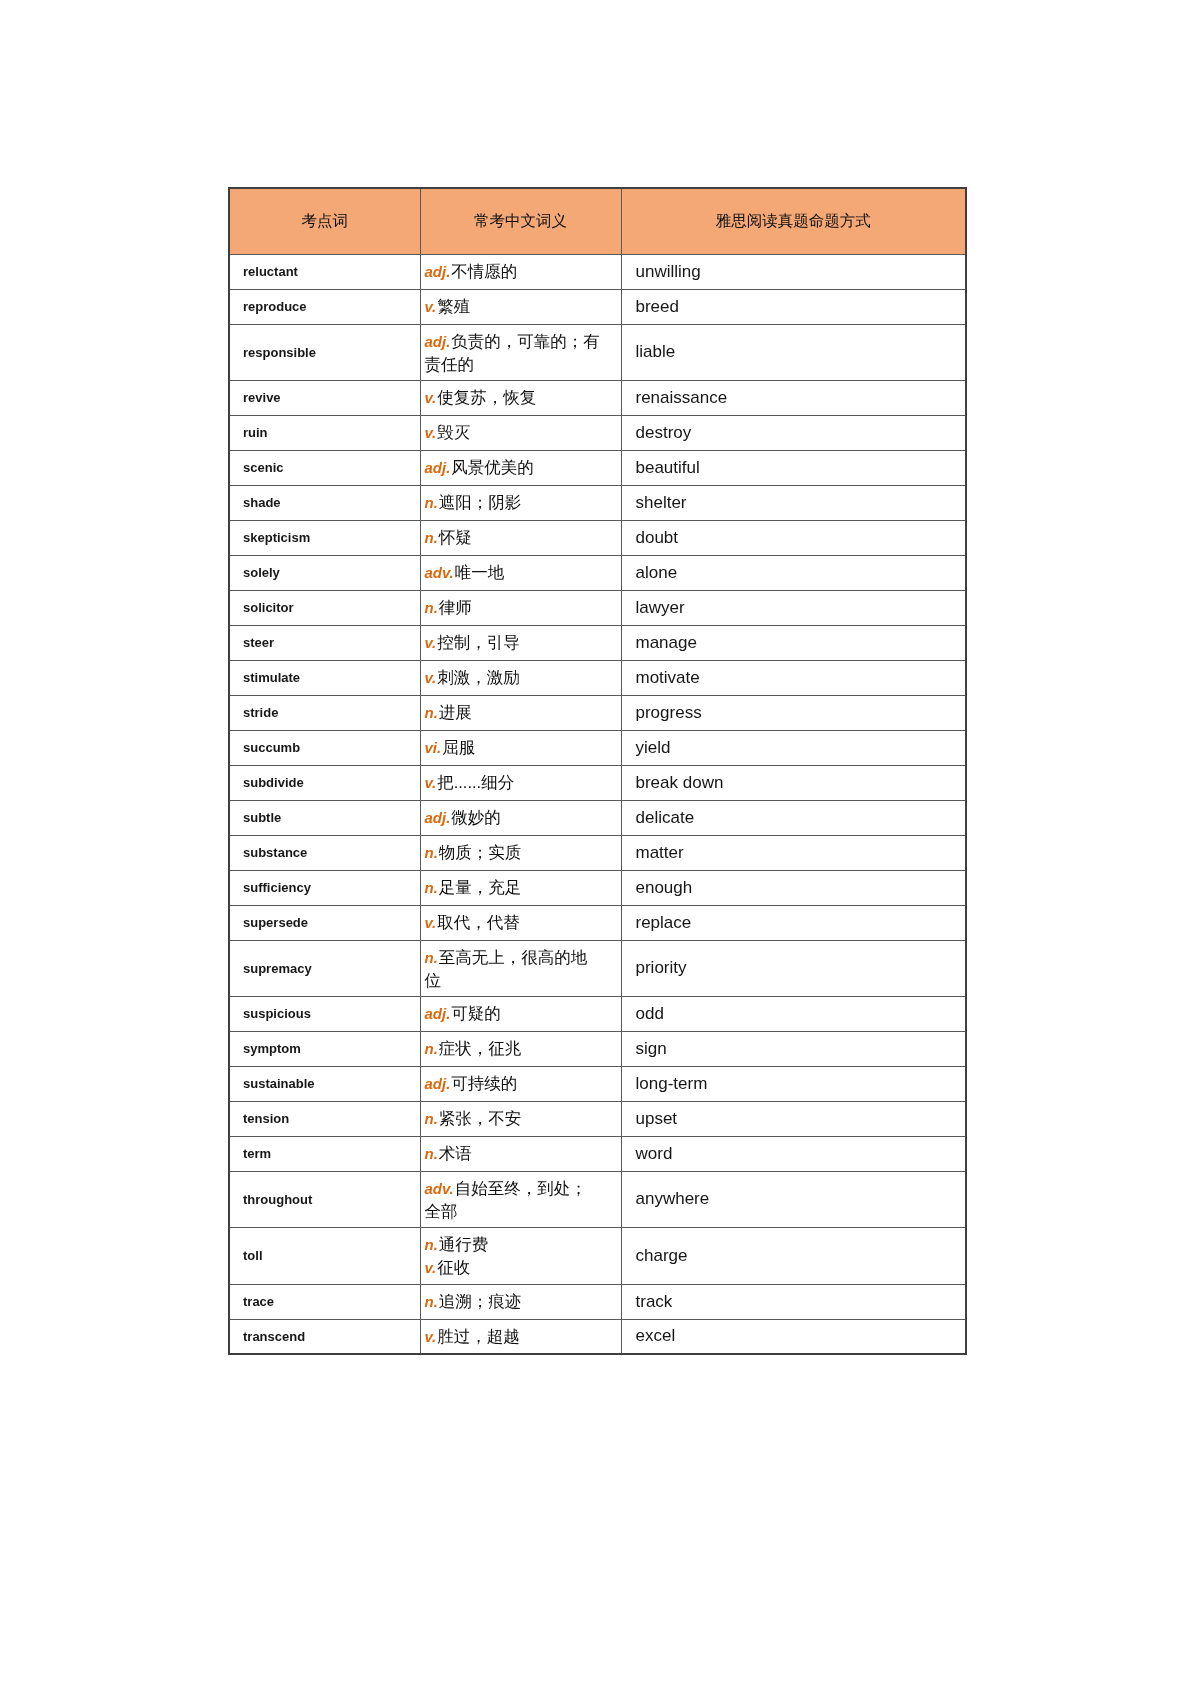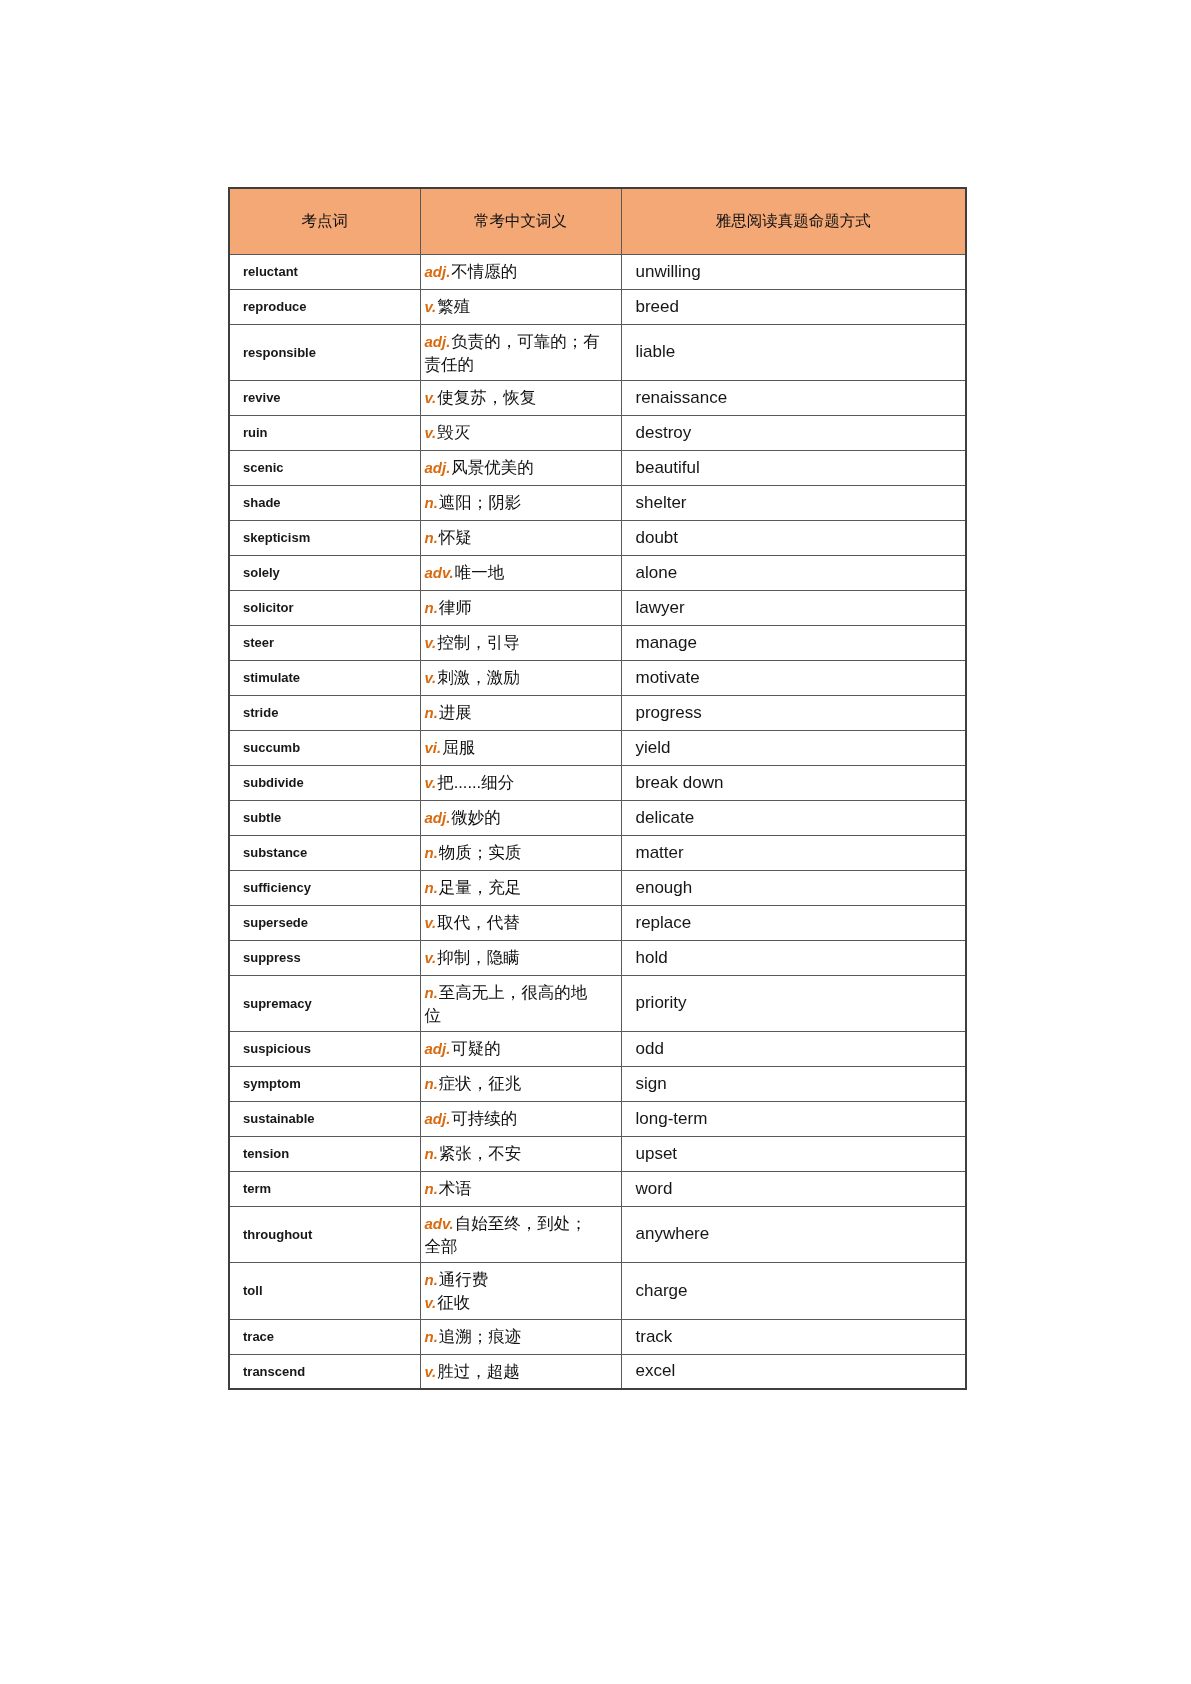--- a/index.html
+++ b/index.html
@@ -219,27 +219,20 @@
     <td class="c-syn">enough</td>
   </tr>
         <tr>
     <td class="c-word">supersede</td>
     <td class="c-def">
             <span class="def-line"><i class="pos">v.</i><span class="zh">取代，代替</span></span>
           </td>
     <td class="c-syn syn-red">replace</td>
   </tr>
         <tr>
-    <td class="c-word">suppress</td>
-    <td class="c-def">
-            <span class="def-line"><i class="pos">v.</i><span class="zh">抑制，隐瞒</span></span>
-          </td>
-    <td class="c-syn">hold</td>
-  </tr>
-        <tr>
     <td class="c-word">supremacy</td>
     <td class="c-def">
             <span class="def-line"><i class="pos">n.</i><span class="zh">至高无上，很高的地位</span></span>
           </td>
     <td class="c-syn">priority</td>
   </tr>
         <tr>
     <td class="c-word">suspicious</td>
     <td class="c-def">
             <span class="def-line"><i class="pos">adj.</i><span class="zh">可疑的</span></span>

